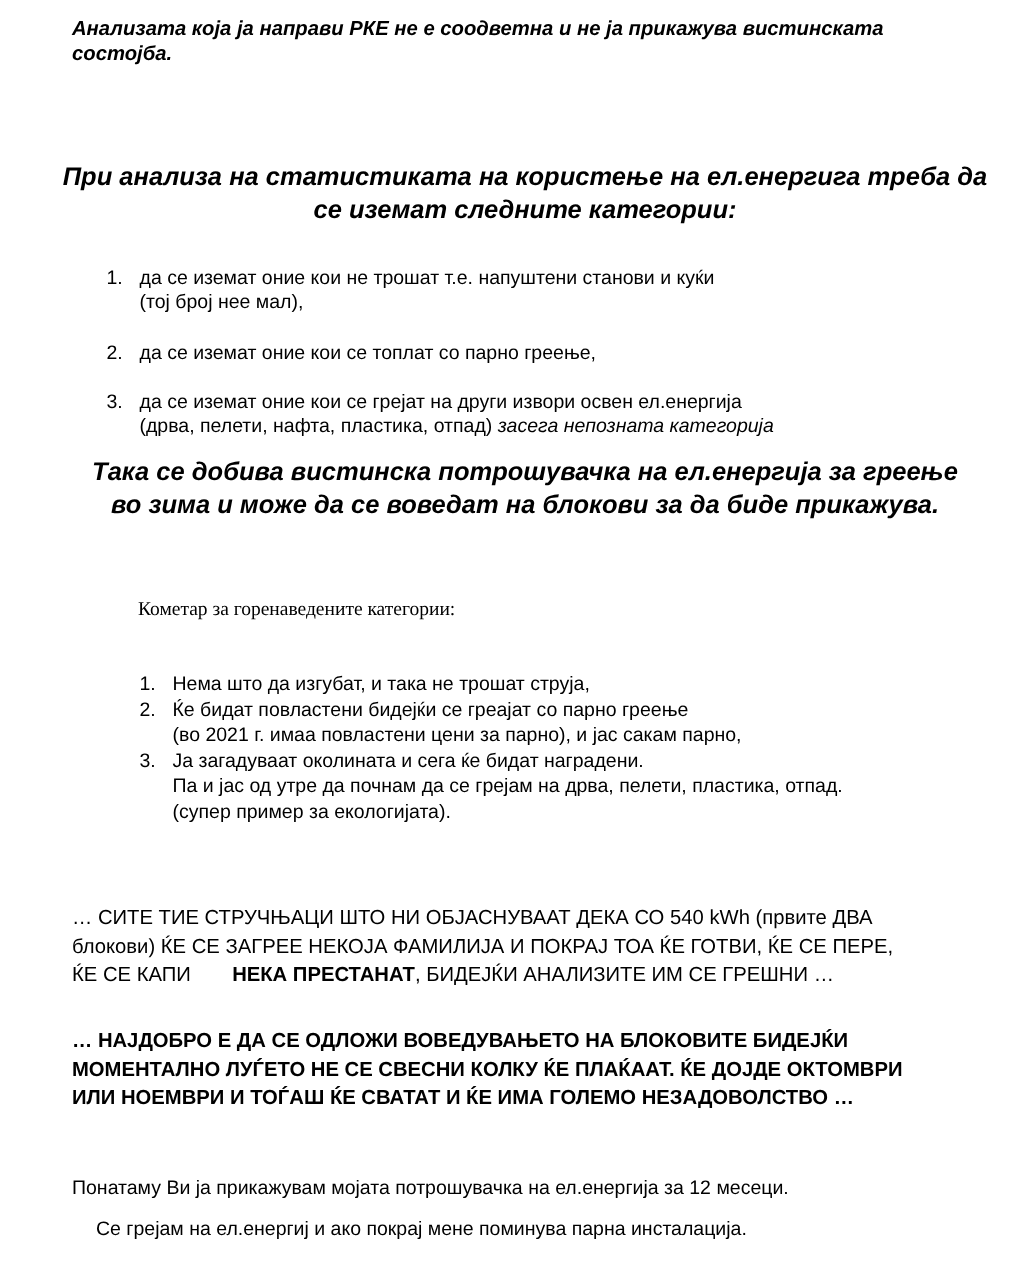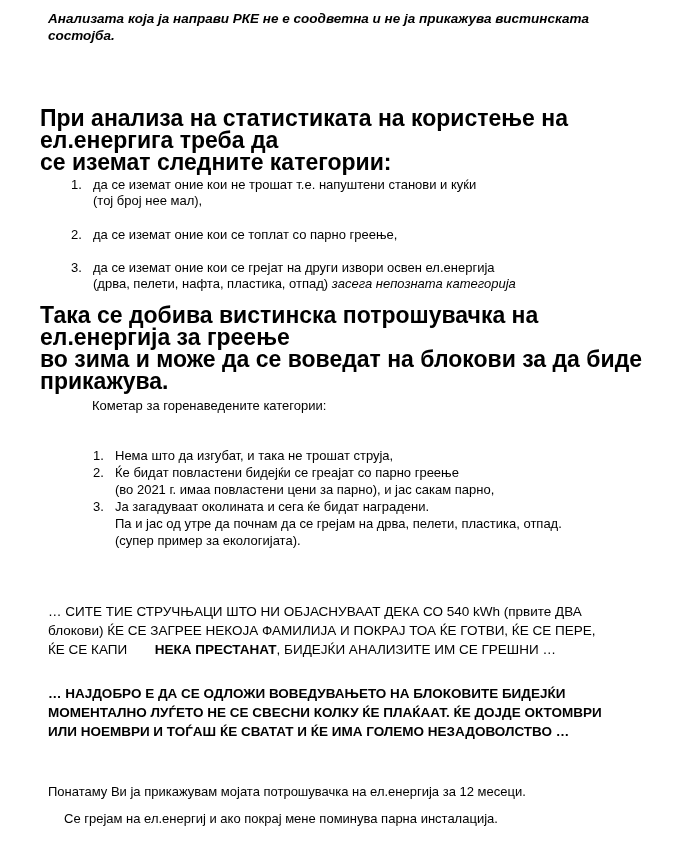--- a/index.html
+++ b/index.html
@@ -26,22 +26,24 @@
   .intro {
     left: 48px; top: 10px; width: 600px;
     font-size: 13.5px;
     font-weight: bold;
     font-style: italic;
     line-height: 17px;
   }
 
   .heading {
     left: 40px; width: 620px;
-    font-size: 23px;
+    text-align: center;
+    font-size: 17px;
     font-weight: bold;
+    font-style: italic;
     line-height: 22px;
   }
   .heading1 { top: 107px; }
   .heading2 { top: 304px; }
 
   .list {
     margin: 0; padding: 0;
     list-style: none;
     font-size: 13px;
     line-height: 16px;
@@ -54,20 +56,21 @@
   .list1 li { padding-left: 22px; }
   .list1 li.i1 { position: absolute; top: 0; }
   .list1 li.i2 { position: absolute; top: 50px; }
   .list1 li.i3 { position: absolute; top: 83px; }
   .italic { font-style: italic; text-align: center; }
 
   .comment-label {
     left: 92px; top: 398px;
     font-size: 13px;
     line-height: 16px;
+    font-family: Liberation Serif, serif;
   }
 
   .list2 { left: 93px; top: 447px; width: 560px; line-height: 17px; }
   .list2 li { padding-left: 22px; }
 
   .caps {
     left: 48px; top: 602px; width: 620px;
     font-size: 13.5px;
     line-height: 19px;
   }

